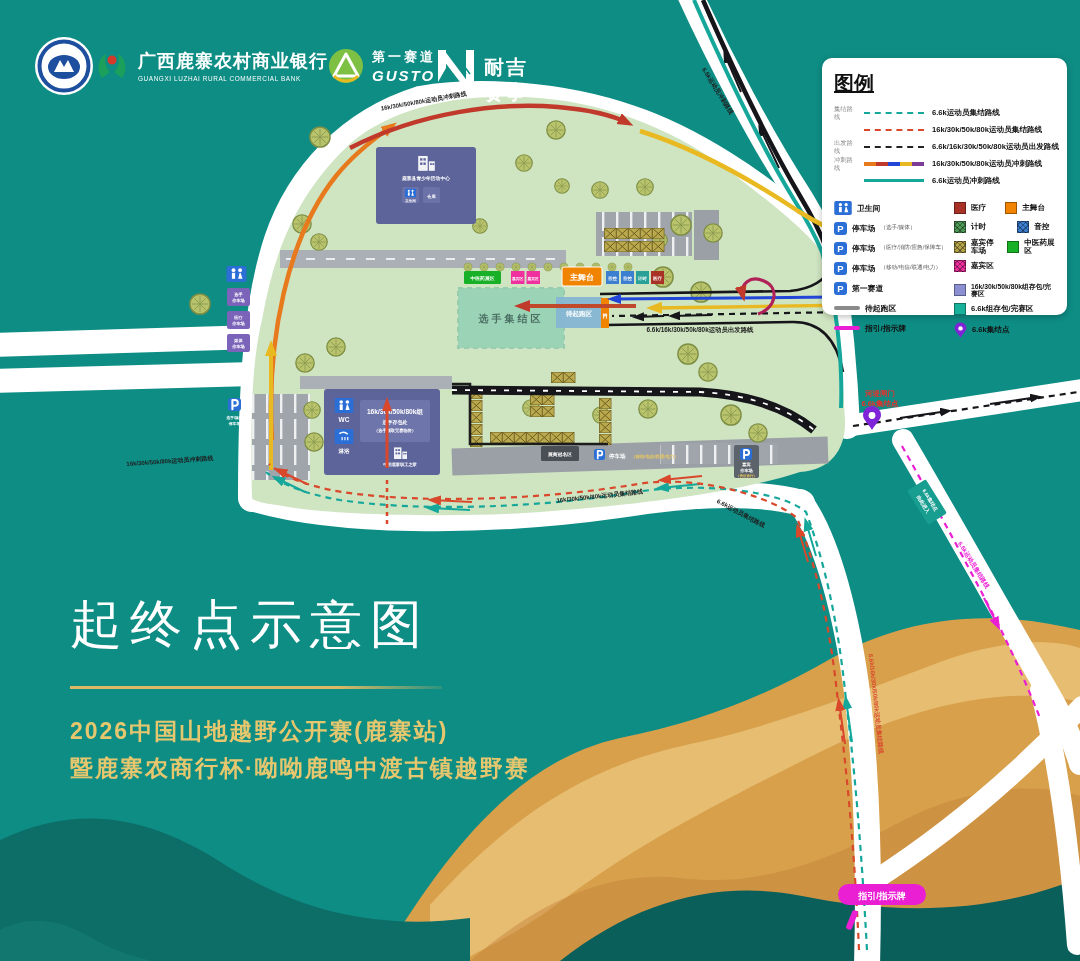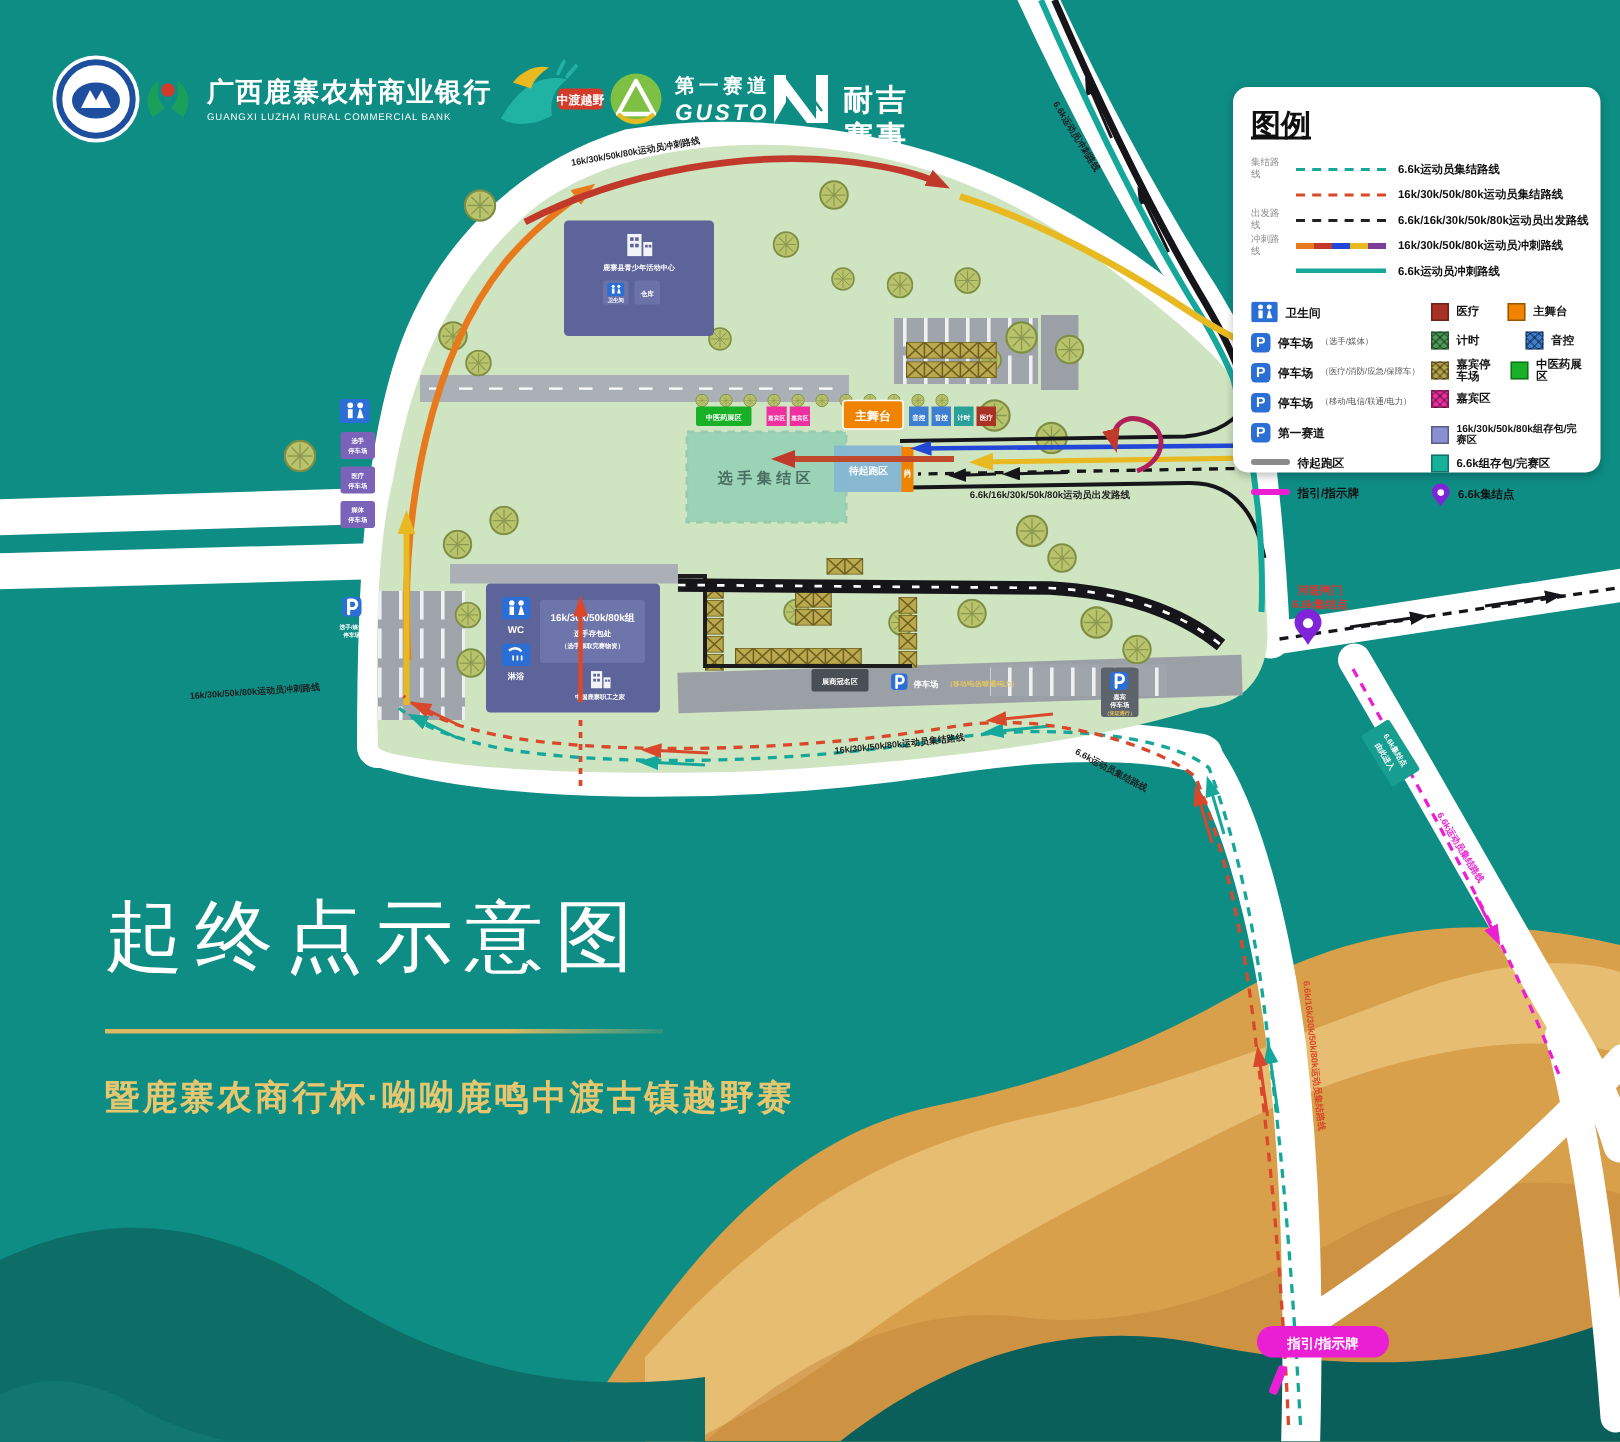--- a/index.html
+++ b/index.html
@@ -428,29 +428,20 @@
       <path d="M8,32 C2,24 4,12 12,8 C10,16 12,22 16,26 Z" fill="#1aa05a"></path>
       <path d="M28,32 C34,24 32,12 24,8 C26,16 24,22 20,26 Z" fill="#1aa05a"></path>
       <circle cx="18" cy="14" r="4.5" fill="#d43a2a"></circle>
     </svg>
     <div>
       <div class="bank-title">广西鹿寨农村商业银行</div>
       <div class="bank-sub">GUANGXI LUZHAI RURAL COMMERCIAL BANK</div>
     </div>
   </div>
   <div class="logo-item">
-    <svg width="78" height="54" viewBox="0 0 78 54">
-      <path d="M6,40 C18,18 34,10 50,14 C42,20 38,28 40,38 C30,44 14,46 6,40 Z" fill="#20b3a4"></path>
-      <path d="M14,16 C20,8 30,4 38,6 C32,10 28,14 26,20 Z" fill="#e8b921"></path>
-      <path d="M44,10 l4,-8 m2,10 l6,-7" stroke="#20b3a4" stroke-width="2.4" fill="none" stroke-linecap="round"></path>
-      <rect x="44" y="20" width="30" height="14" rx="3" fill="#d43a2a"></rect>
-      <text x="59" y="30.5" text-anchor="middle" font-size="8" font-weight="bold" fill="#fff">中渡越野</text>
-    </svg>
-  </div>
-  <div class="logo-item">
     <svg width="36" height="36" viewBox="0 0 36 36">
       <circle cx="18" cy="18" r="17" fill="#7ec043"></circle>
       <path d="M18,6 L30,28 L6,28 Z" fill="none" stroke="#fff" stroke-width="3" stroke-linejoin="round"></path>
       <path d="M6,28 A17,17 0 0 0 30,28" fill="none" stroke="#e8b921" stroke-width="3"></path>
     </svg>
     <div>
       <div class="gusto-l1">第一赛道</div>
       <div class="gusto-l2">GUSTO</div>
     </div>
   </div>
@@ -573,16 +564,17 @@
             </svg>
         <span class="area-lbl">6.6k集结点</span>
       </div>
     </div>
   </div>
 </div>
 
 <div class="titleblk">
   <h1>起终点示意图</h1>
   <div class="divider"></div>
+  <div class="sub1">2026中国山地越野公开赛(鹿寨站)</div>
   <div class="sub2">暨鹿寨农商行杯·呦呦鹿鸣中渡古镇越野赛</div>
 </div>
 
 </div>
 
 </body></html>

